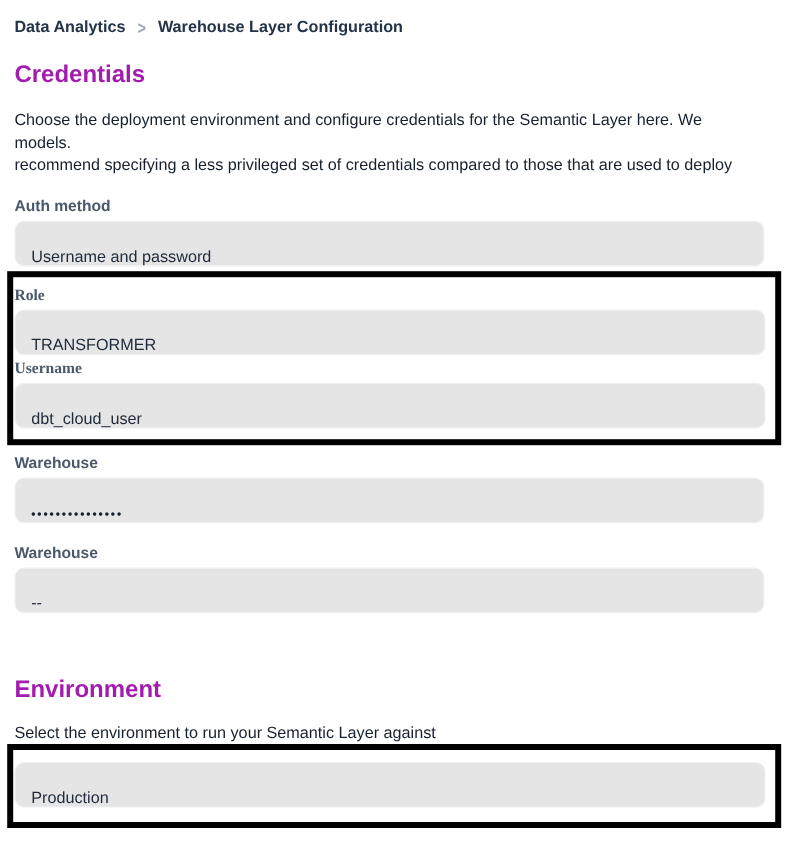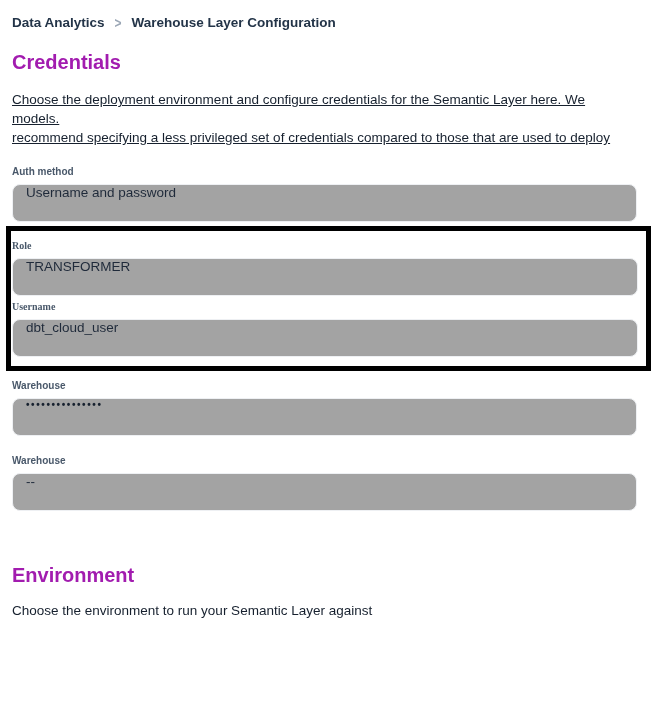--- a/index.html
+++ b/index.html
@@ -44,46 +44,45 @@
     color: #a21caf;
   }
   .section-title.env { margin-top: 53px; }
 
   
   .section-desc {
     margin-top: 16px;
     font-size: 13.5px;
     line-height: 19px;
     color: #16202e;
-    text-decoration: underline;
   }
   .section-desc .line { display: block; }
   .env-desc {
     margin-top: 16px;
     font-size: 13.5px;
     line-height: 15px;
     color: #16202e;
   }
 
   
   .field-label {
     margin-top: 18px;
-    font-size: 10px;
+    font-size: 13px;
     line-height: 14px;
     font-weight: 700;
     color: #49586a;
   }
   .input {
     margin-top: 5px;
     height: 38px;
-    background: #a3a3a3;
+    background: #e5e5e5;
     border: 1px solid #eef0f3;
     border-radius: 8px;
     display: flex;
-    align-items: flex-start;
+    align-items: flex-end;
     padding: 0 13px;
     font-size: 13.5px;
     color: #1f2a3a;
     cursor: pointer;
   }
   .password-dots {
     font-size: 10px;
     font-weight: 700;
     letter-spacing: 1.6px;
     color: #16202e;
@@ -156,16 +155,21 @@
 
   <div class="field">
     <div class="field-label">Warehouse</div>
     <div class="input">
       <span>--</span>
     </div>
   </div>
 
   <h1 class="section-title env">Environment</h1>
 
-  <div class="env-desc">Choose the environment to run your Semantic Layer against</div>
+  <div class="env-desc">Select the environment to run your Semantic Layer against</div>
 
+  <div class="highlight-box env-box">
+    <div class="input">
+      <span>Production</span>
+    </div>
+  </div>
 
 </div>
 
 </body></html>

